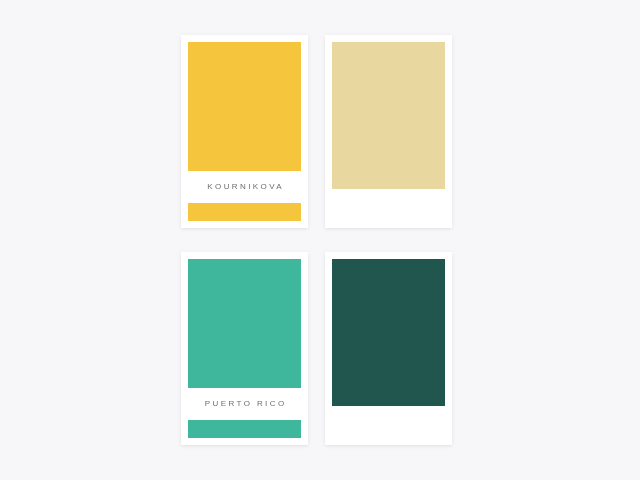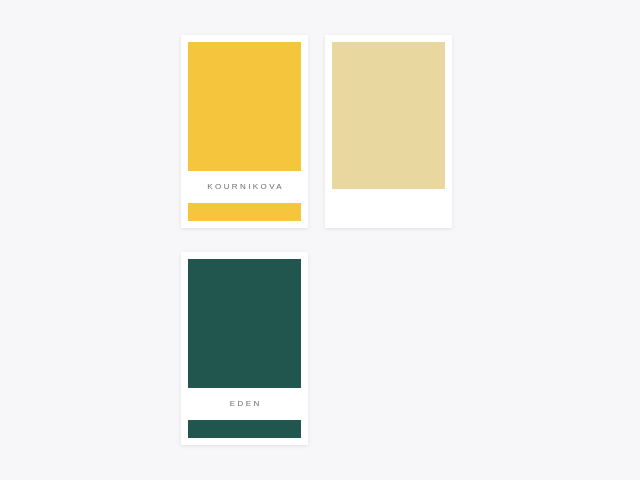--- a/index.html
+++ b/index.html
@@ -89,23 +89,27 @@
         <span class="swatch-label">KOURNIKOVA</span>
       </div>
       <div class="swatch-strip" style="background: rgb(245, 198, 61);"></div>
     </div>
 
     <div class="swatch-card">
       <div class="swatch-block" style="background: rgb(232, 215, 159);"></div>
       <div class="swatch-strip" style="background: rgb(232, 215, 159);"></div>
     </div>
 
+    <div class="swatch-card">
+      <div class="swatch-block" style="background: rgb(63, 183, 156);"></div>
+      <div class="swatch-label-row">
+        <span class="swatch-label">PUERTO RICO</span>
+      </div>
+      <div class="swatch-strip" style="background: rgb(63, 183, 156);"></div>
+    </div>
 
     <div class="swatch-card">
       <div class="swatch-block" style="background: rgb(32, 86, 77);"></div>
-      <div class="swatch-label-row">
-        <span class="swatch-label">EDEN</span>
-      </div>
       <div class="swatch-strip" style="background: rgb(32, 86, 77);"></div>
     </div>
 
   </div>
 </div>
 
 </body></html>

